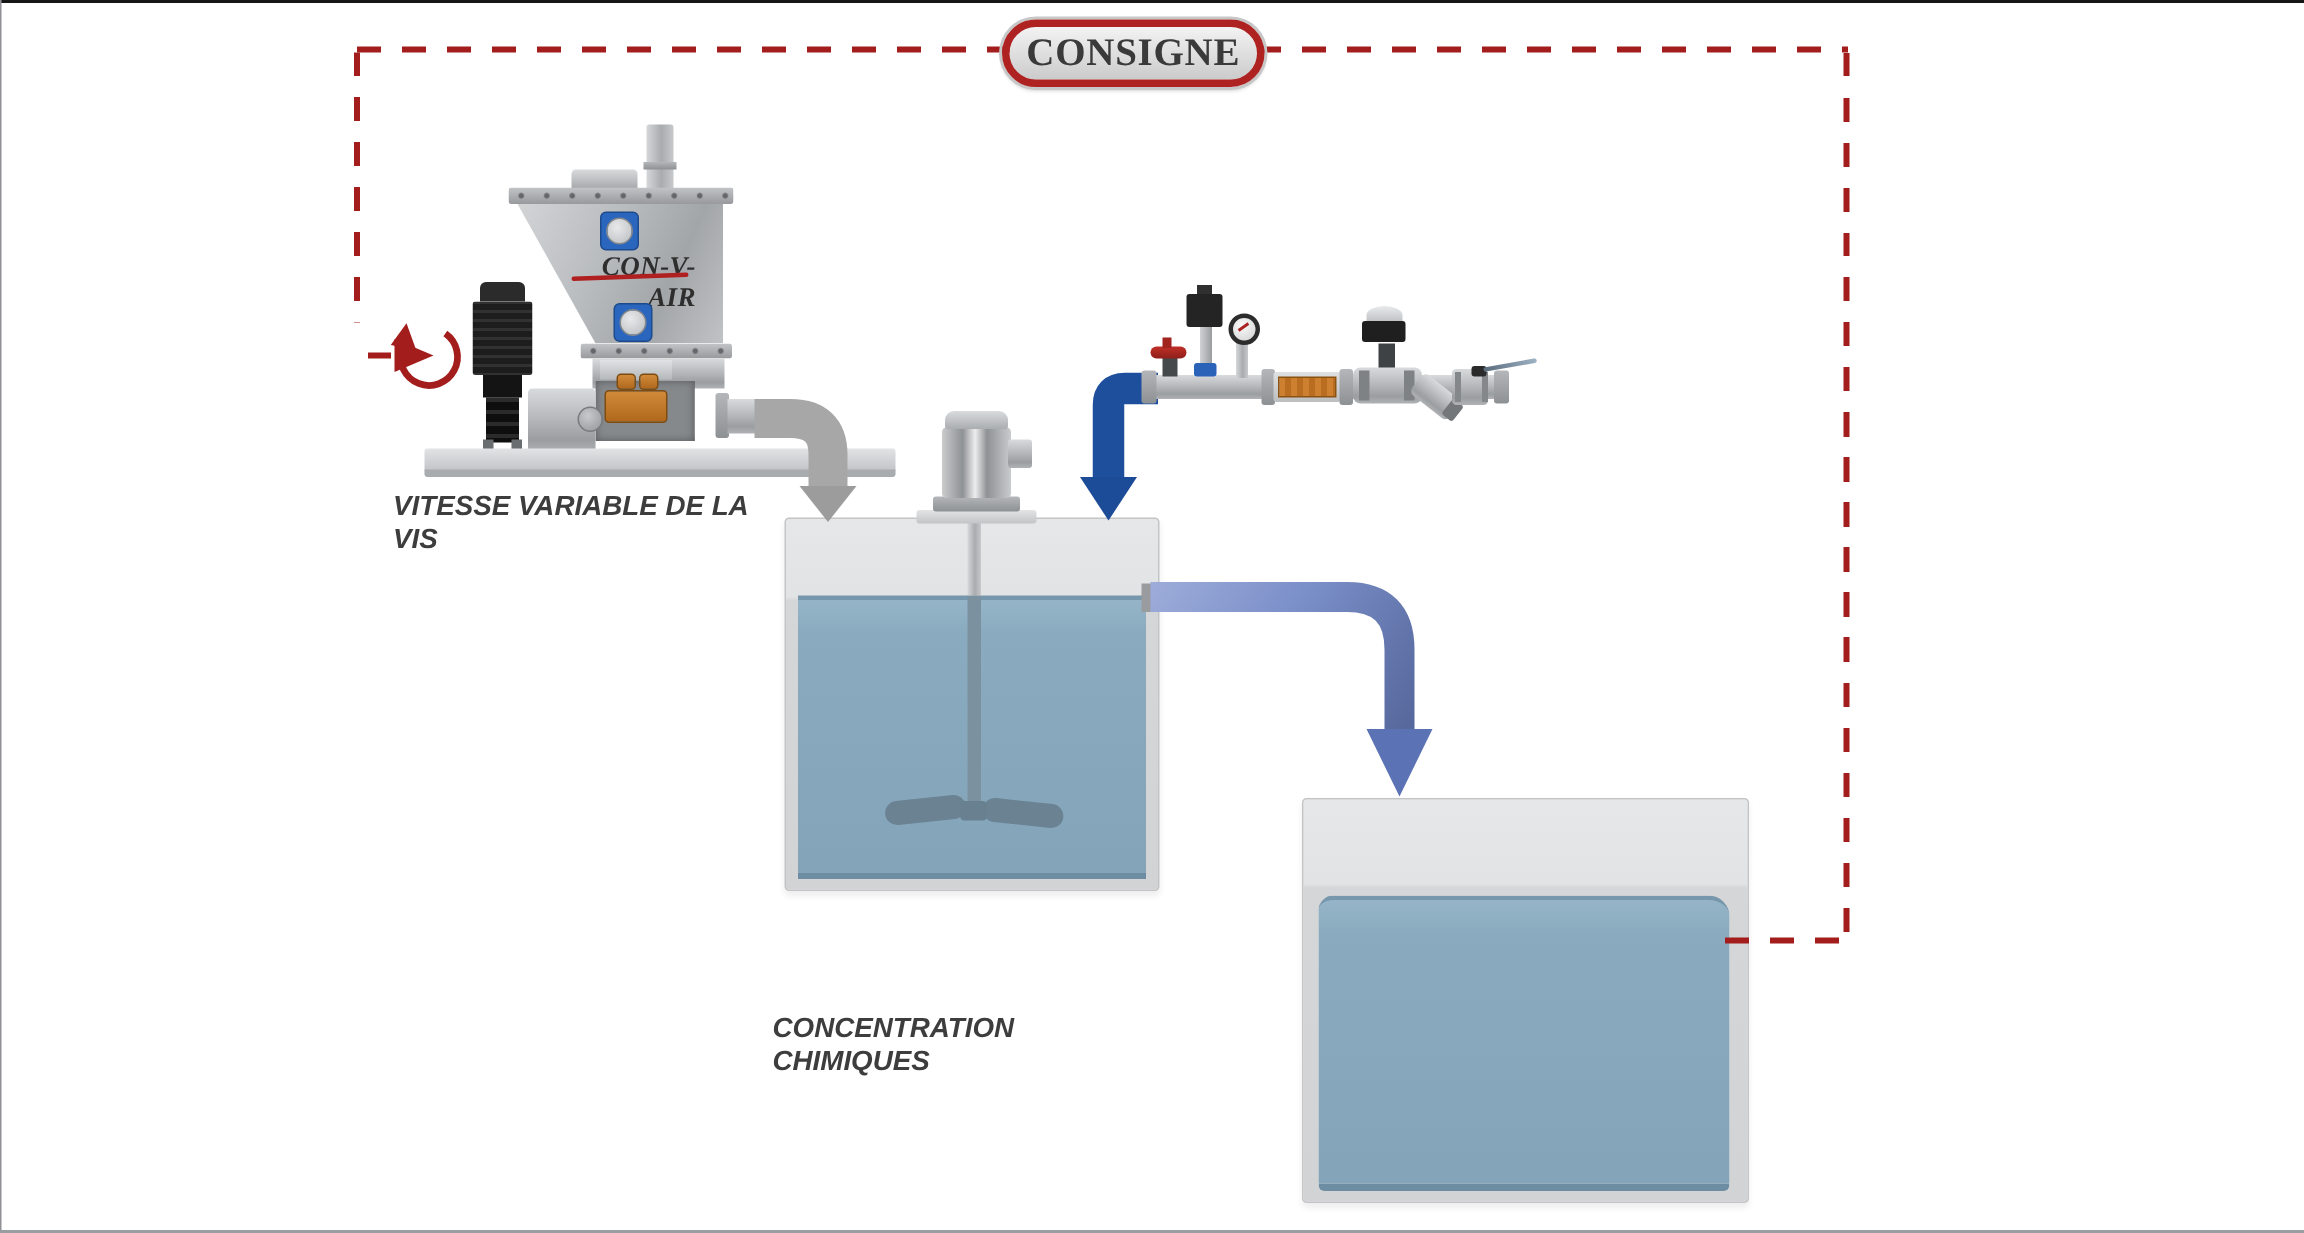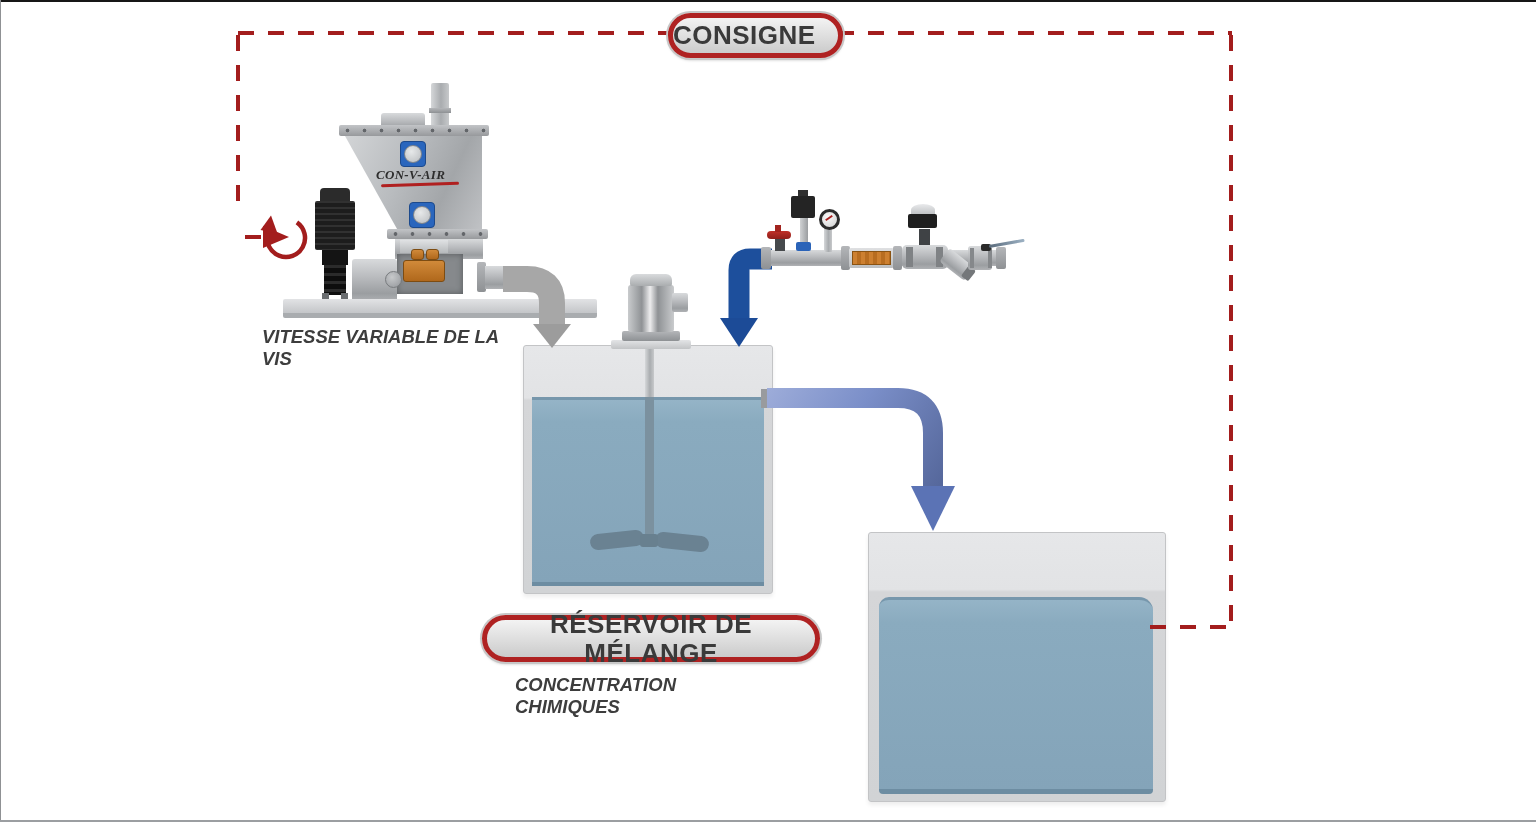--- a/index.html
+++ b/index.html
@@ -8,37 +8,37 @@
   .abs{position:absolute;}
   
   .frame-top{left:0;top:0;width:1536px;height:2px;background:#161616;}
   .frame-left{left:0;top:0;width:1px;height:822px;background:#8f9194;}
   .frame-bottom{left:0;top:820px;width:1536px;height:2px;background:#9b9ea1;}
   
   .dash-h{height:4px;background:repeating-linear-gradient(90deg,#a31d1d 0 16px,transparent 16px 30px);}
   .dash-v{width:4px;background:repeating-linear-gradient(180deg,#a31d1d 0 16px,transparent 16px 30px);}
   .tri-right{width:0;height:0;border-top:11px solid transparent;border-bottom:11px solid transparent;border-left:26px solid #a31d1d;}
   
-  .badge{display:flex;flex-direction:column;align-items:flex-start;justify-content:center;
+  .badge{display:flex;flex-direction:column;align-items:center;justify-content:center;
          box-sizing:border-box;border:5px solid #af2222;border-radius:999px;
          background:linear-gradient(180deg,#f3f3f3,#dbdbdb 60%,#cbcbcb);
          color:#3a3a3a;font-weight:bold;letter-spacing:.5px;text-align:center;
-         box-shadow:0 0 0 2px #c7c7c7,0 2px 3px rgba(0,0,0,.25);line-height:1.1;}
+         box-shadow:0 0 0 2px #c7c7c7,0 2px 3px rgba(0,0,0,.25);line-height:1.1;font-family:Liberation Serif, serif;}
   .caption{font-style:italic;font-weight:bold;color:#3d3d3d;text-align:left;}
   
   .steel-v{background:linear-gradient(180deg,#d8dadc 0%,#b7b9bc 45%,#9b9ea1 80%,#b0b2b5 100%);}
   .steel-h{background:linear-gradient(90deg,#d5d7d9,#a9acaf 55%,#c7c9cb);}
   .steel-dark{background:linear-gradient(180deg,#b4b6b9,#8e9194);}
   .flange{background:linear-gradient(180deg,#c2c4c7,#97999c);
           background-image:radial-gradient(circle,#63666a 1.5px,rgba(0,0,0,0) 2.2px),linear-gradient(180deg,#c2c4c7,#97999c);
           background-size:17px 100%,100% 100%;background-repeat:repeat-x,no-repeat;border-radius:2px;}
   .hopper{background:linear-gradient(115deg,#d2d4d6 0%,#b9bcbf 40%,#a3a6a9 70%,#c0c2c5 100%);
           clip-path:polygon(0 0,100% 0,100% 100%,38% 100%);}
   .orange{background:linear-gradient(180deg,#d18a3a,#b0681c);border:1px solid #7d4c12;border-radius:3px;box-sizing:border-box;}
-  .brand{font-family:"Liberation Serif",serif;font-style:italic;font-weight:bold;font-size:13px;color:#2e2e2e;text-align:left;letter-spacing:.3px;}
+  .brand{font-family:"Liberation Serif",serif;font-style:italic;font-weight:bold;font-size:18px;color:#2e2e2e;text-align:right;letter-spacing:.3px;}
   .tankbody{background:linear-gradient(180deg,#e6e7e9 0%,#e2e3e5 21%,#d5d6d8 22%,#d1d3d5 100%);
             border:1px solid #c3c4c6;border-radius:3px;box-sizing:border-box;box-shadow:0 3px 4px rgba(0,0,0,.07);}
   .liquid{background:linear-gradient(180deg,#95b4c7 0%,#8aabbf 12%,#84a4b9 100%);
           border-top:3px solid #7797ac;border-bottom:4px solid #6d8da2;box-sizing:border-box;}
   svg{display:block;}
 </style>
 </head>
 <body>
 
 <div id="stage">
@@ -152,20 +152,17 @@
   <div class="abs" style="left:970px;top:248px;width:4px;height:20px;background:#85888b;"></div>
   <div class="abs" style="left:988px;top:248px;width:4px;height:20px;background:#85888b;"></div>
   <div class="abs" style="left:981px;top:244px;width:10px;height:7px;background:#2a2a2a;border-radius:2px;"></div>
   <div class="abs" style="left:989px;top:245px;width:36px;height:3px;background:linear-gradient(90deg,#5a6b7c,#9db2c4);border-radius:2px;transform:rotate(-10deg);transform-origin:left center;"></div>
 
   <div class="abs dash-h" style="left:1150px;top:625px;width:84px;"></div>
 
   <div class="abs badge" style="left:668px;top:13px;width:175px;height:45px;font-size:26px;">
     <span>CONSIGNE</span>
   </div>
-  <div class="abs badge" style="left:482px;top:615px;width:338px;height:47px;font-size:26px;">
-    <span>RÉSERVOIR DE MÉLANGE</span>
-  </div>
 
   <div class="abs caption" style="left:262px;top:326px;width:252px;font-size:18.5px;">VITESSE VARIABLE DE LA VIS</div>
   <div class="abs caption" style="left:515px;top:674px;width:260px;font-size:18.5px;">CONCENTRATION CHIMIQUES</div>
 
 </div>
 
 </body></html>

